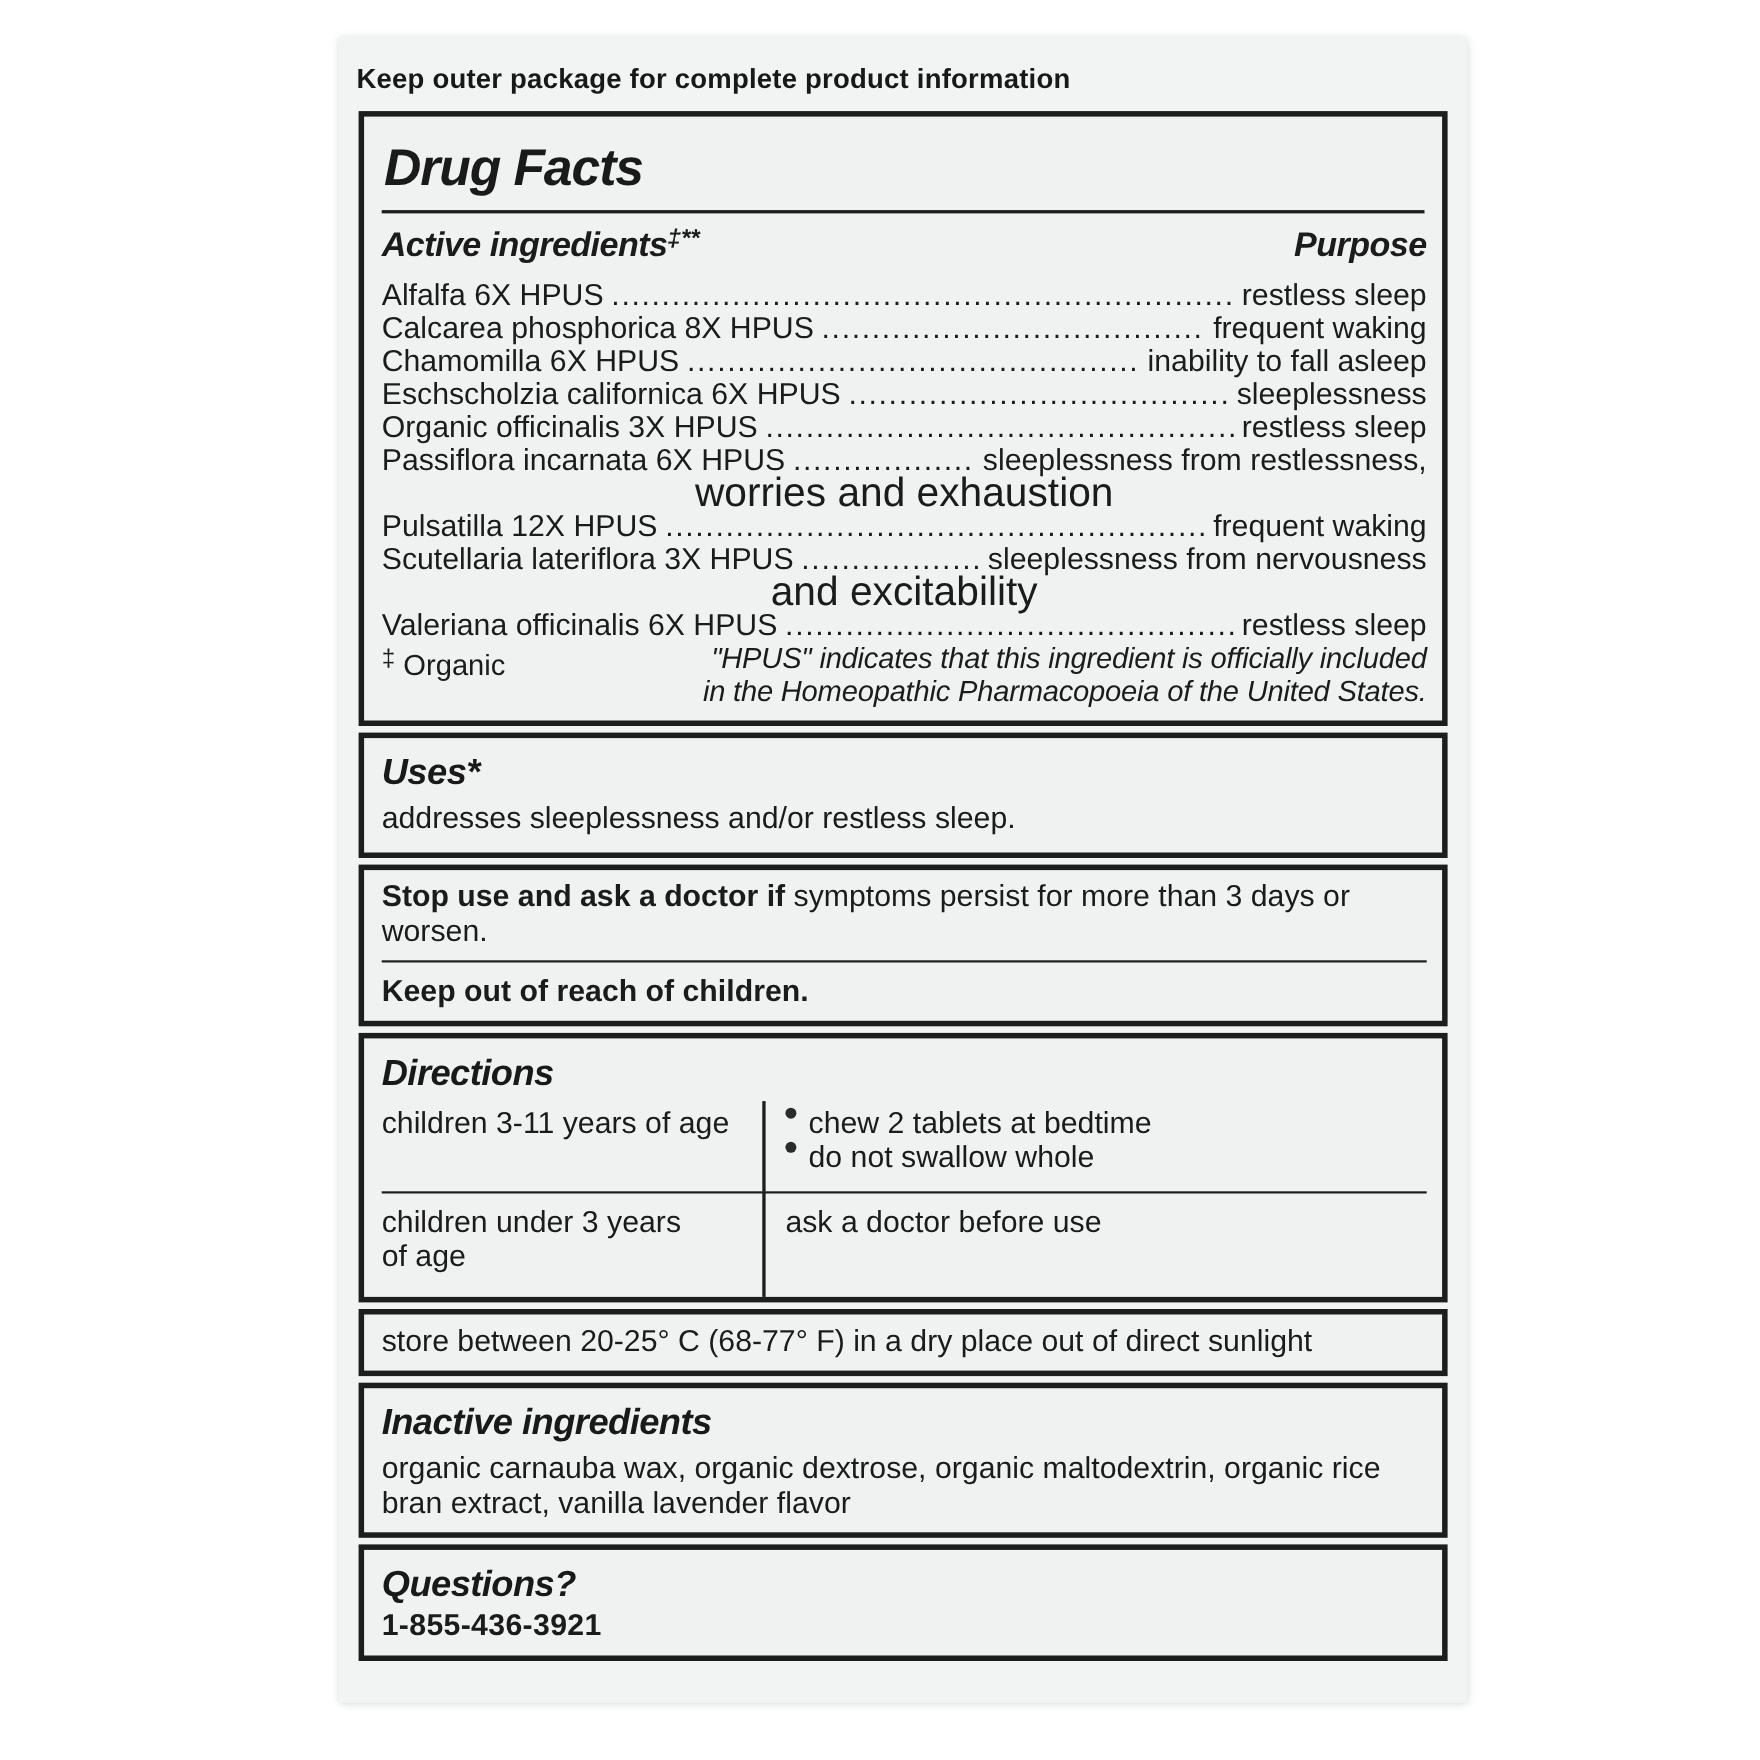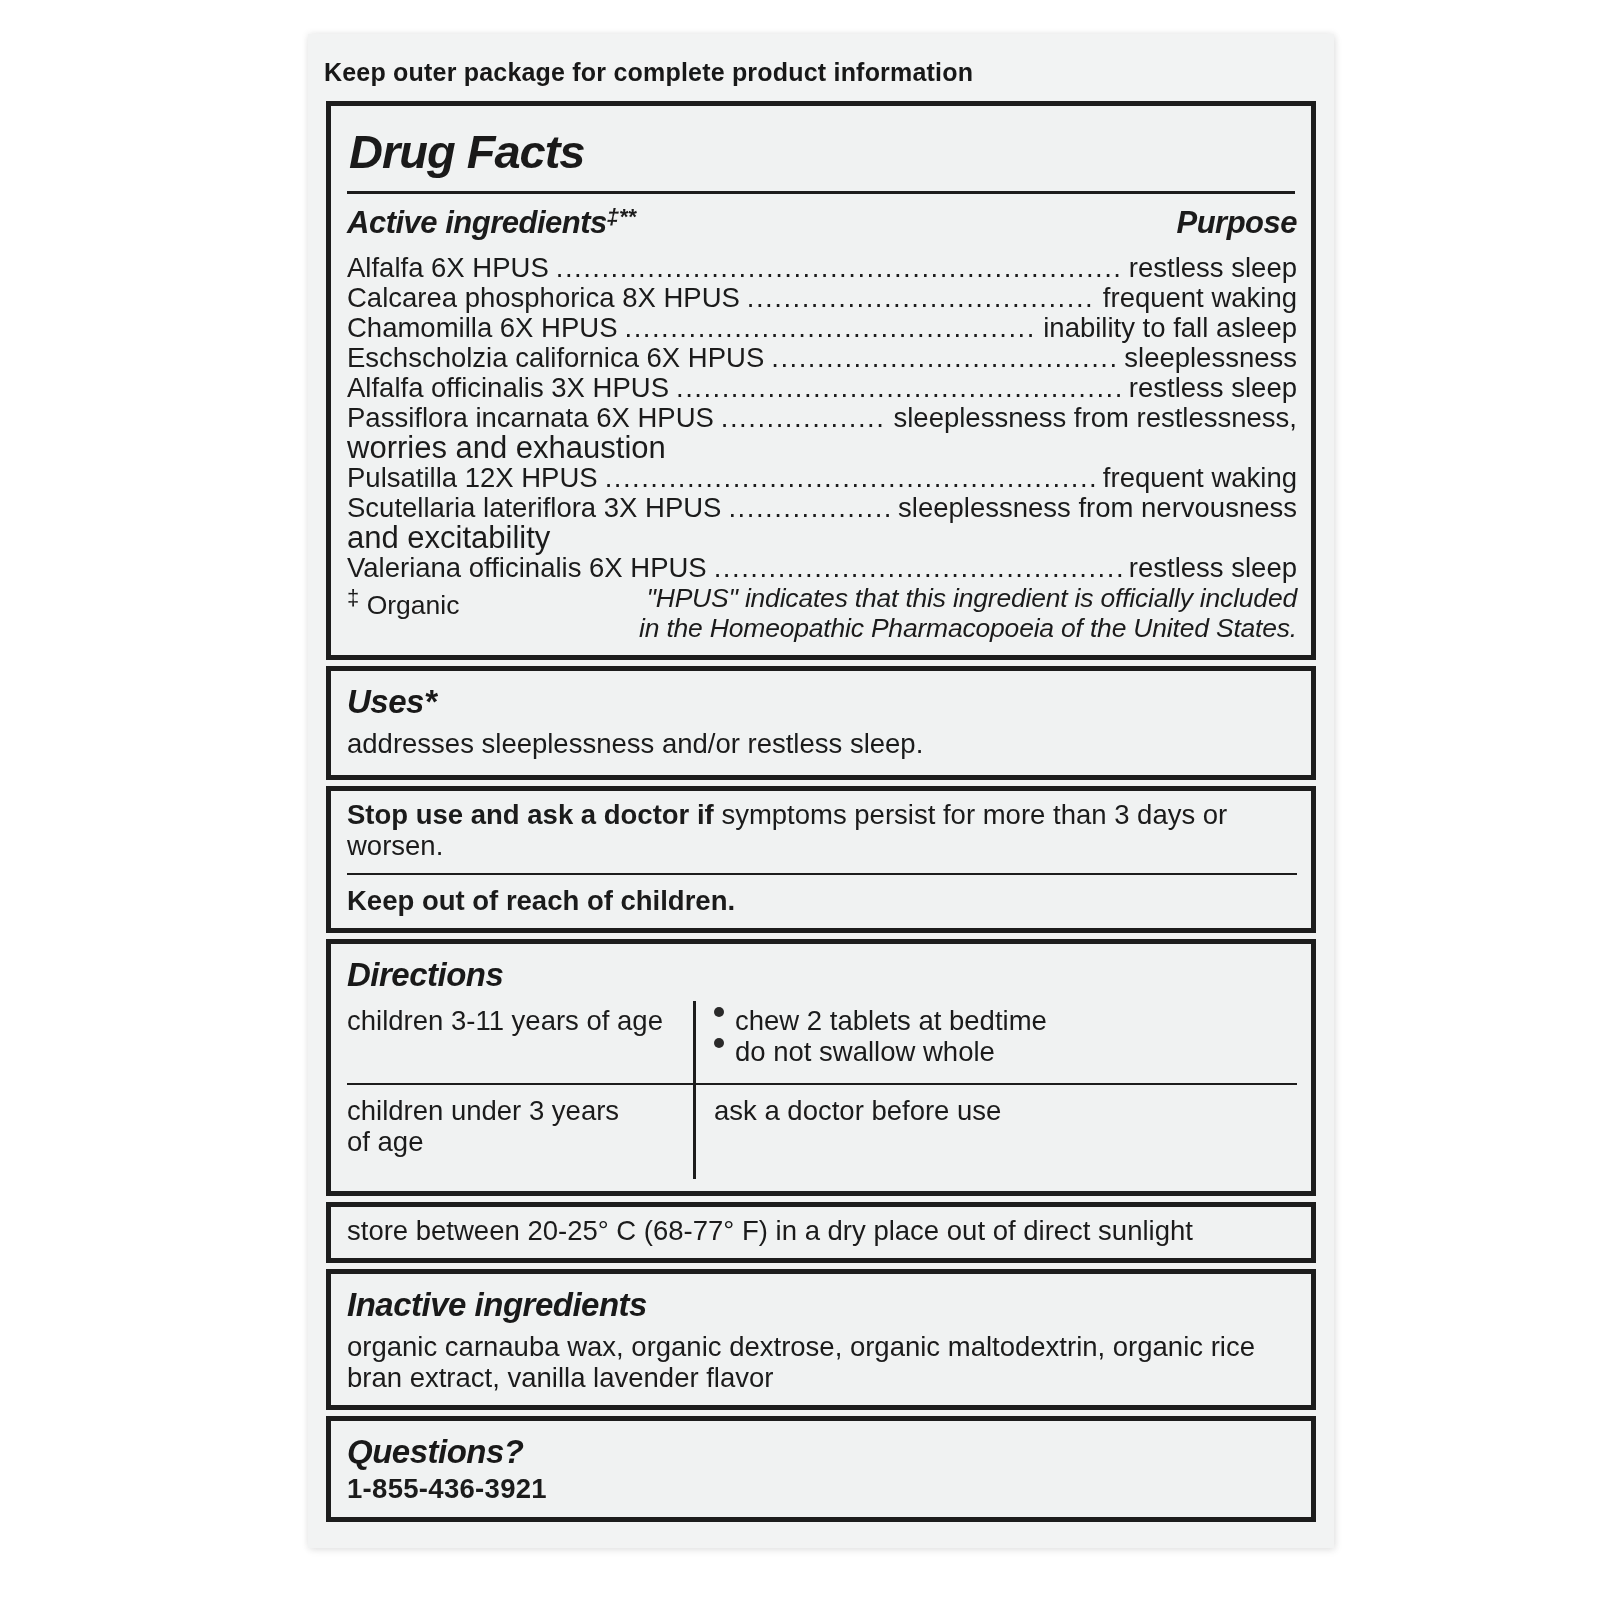--- a/index.html
+++ b/index.html
@@ -33,21 +33,21 @@
   }
   .sup{font-size:22px;vertical-align:9px;letter-spacing:0;}
   .ing-row{display:flex;align-items:flex-start;font-size:27.5px;line-height:30px;}
   .ing-name{white-space:nowrap;}
   .leader{flex:1 1 auto;overflow:hidden;white-space:nowrap;margin:0 7px;min-width:12px;}
   .leader::after{
     content:"..........................................................................................................................................................................................................";
     letter-spacing:1.5px;color:#1b1b1b;
   }
   .ing-purpose{white-space:nowrap;}
-  .ing-cont{text-align:left;font-size:31px;line-height:30px;}
+  .ing-cont{text-align:center;font-size:37px;line-height:30px;}
   .footnote{display:flex;align-items:flex-start;margin-top:0;font-size:26.5px;}
   .footnote-left{flex:0 0 235px;padding-top:2px;}
   .footnote-right{flex:1;text-align:right;font-style:italic;line-height:30px;letter-spacing:-0.2px;}
   .section-heading{
     font-size:33px;font-weight:700;font-style:italic;letter-spacing:-0.5px;
     margin:4px 0 7px;color:#191919;
   }
   .body-text{font-size:27.5px;line-height:31px;}
   .bold{font-weight:700;}
   .inner-rule{border-top:2.5px solid #1d1d1d;height:0;margin:12px 0 10px;}
@@ -95,21 +95,21 @@
         <span class="ing-name">Chamomilla 6X HPUS</span>
         <span class="leader"></span>
         <span class="ing-purpose">inability to fall asleep</span>
       </div>
       <div class="ing-row">
         <span class="ing-name">Eschscholzia californica 6X HPUS</span>
         <span class="leader"></span>
         <span class="ing-purpose">sleeplessness</span>
       </div>
       <div class="ing-row">
-        <span class="ing-name">Alfalfa officinalis 3X HPUS</span>
+        <span class="ing-name">Organic officinalis 3X HPUS</span>
         <span class="leader"></span>
         <span class="ing-purpose">restless sleep</span>
       </div>
       <div class="ing-row">
         <span class="ing-name">Passiflora incarnata 6X HPUS</span>
         <span class="leader"></span>
         <span class="ing-purpose">sleeplessness from restlessness,</span>
       </div>
       <div class="ing-cont">worries and exhaustion</div>
       <div class="ing-row">
@@ -142,21 +142,21 @@
       <div class="section-heading">Uses*</div>
       <div class="body-text">addresses sleeplessness and/or restless sleep.</div>
     </div>
 
     <div class="box">
       <div class="body-text"><span class="bold">Stop use and ask a doctor if</span><span> symptoms persist for more than 3 days or worsen.</span></div>
       <div class="inner-rule"></div>
       <div class="body-text bold">Keep out of reach of children.</div>
     </div>
 
-    <div class="box" style="padding-bottom:12px;">
+    <div class="box" style="padding-bottom:0;">
       <div class="section-heading">Directions</div>
       <div class="dir-table">
         <div class="dir-cell">children 3-11 years of age</div>
         <div class="dir-cell col2">
           <div class="bullet-line">
             <span class="bullet"></span>
             <span>chew 2 tablets at bedtime</span>
           </div>
           <div class="bullet-line">
             <span class="bullet"></span>

